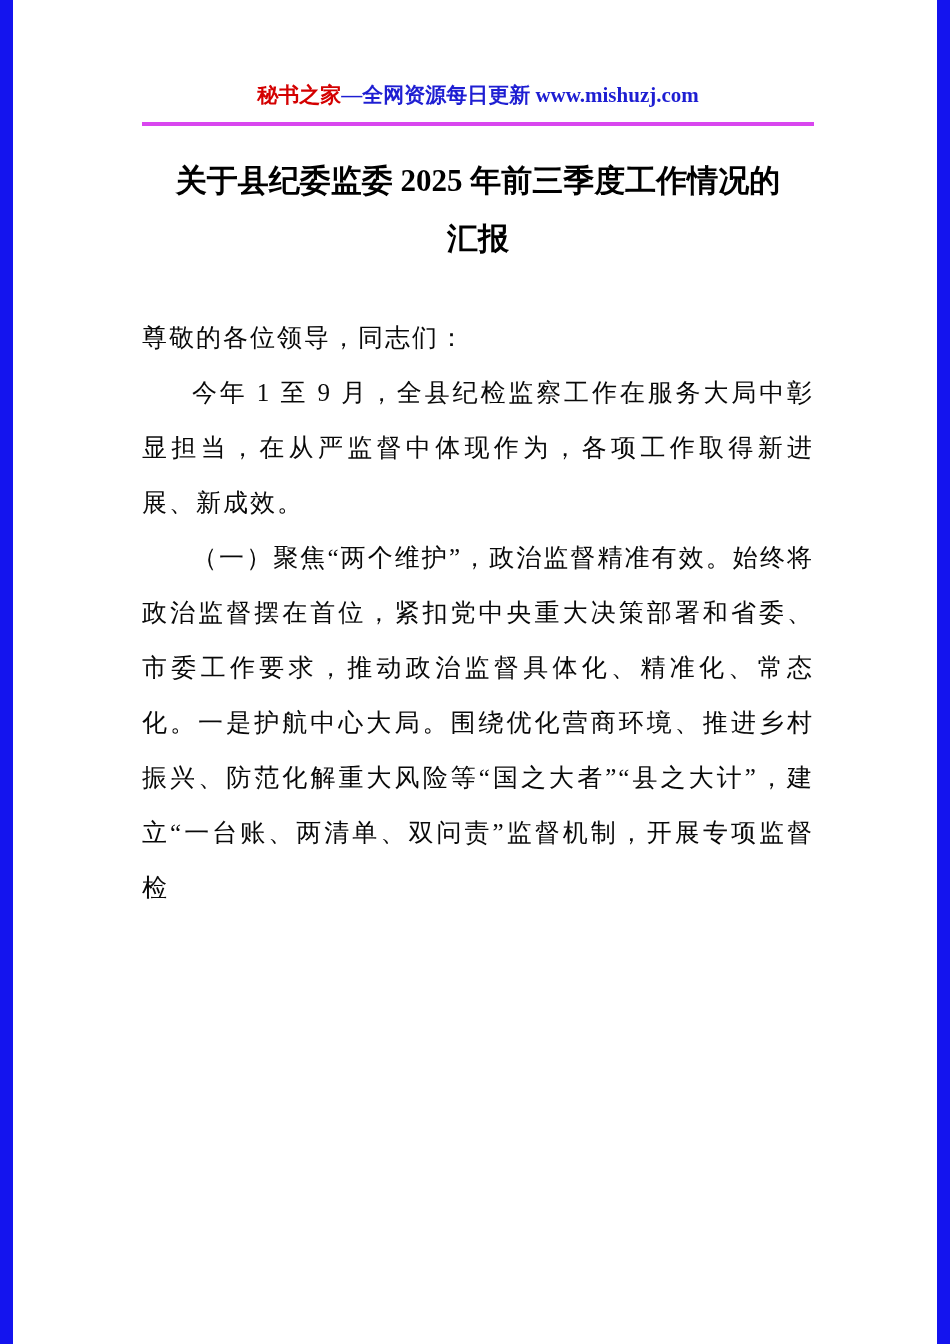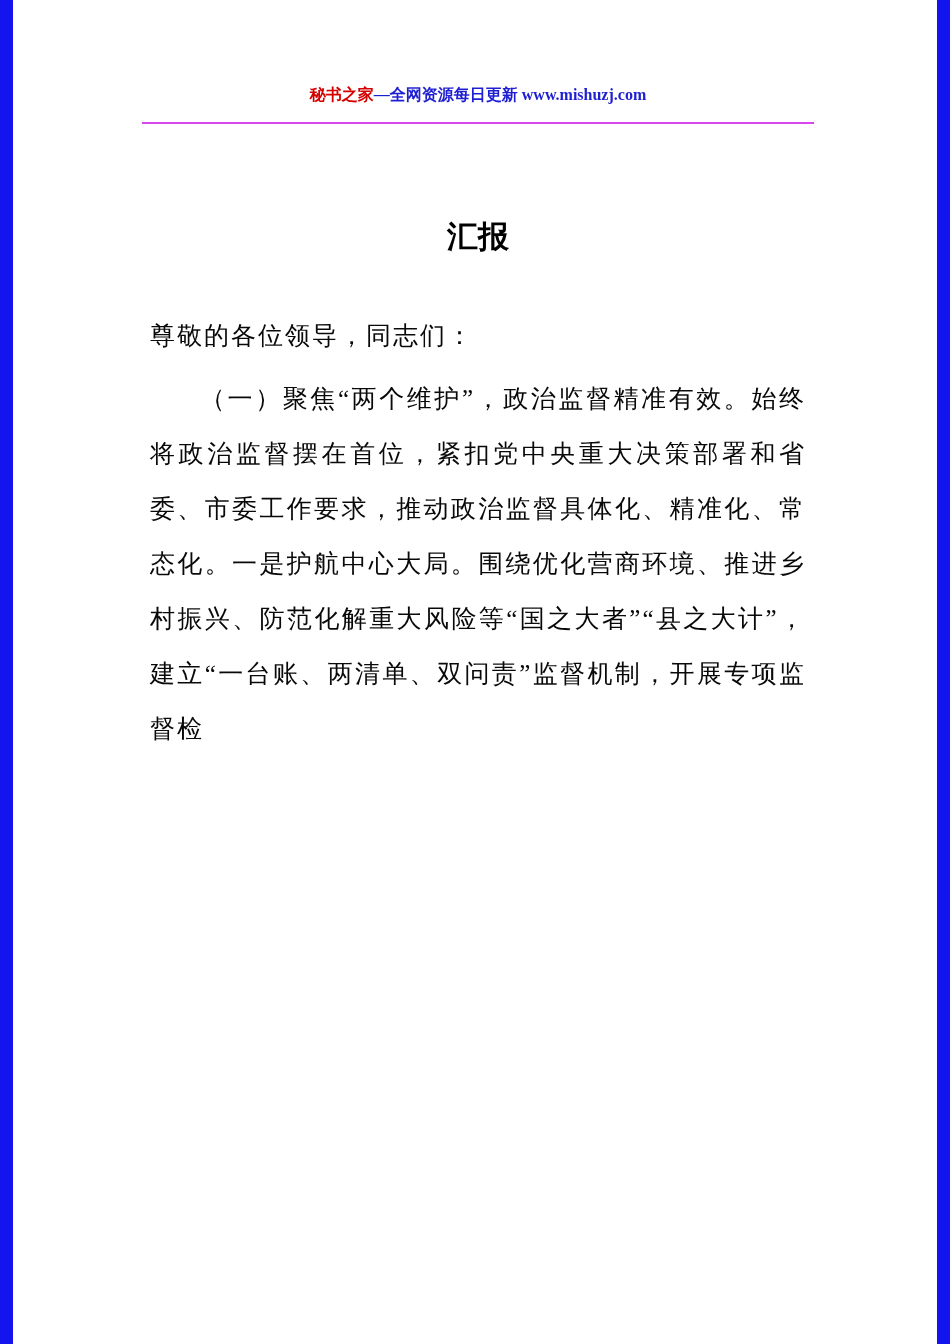--- a/index.html
+++ b/index.html
@@ -22,24 +22,24 @@
   .edge.left  { left: 0; }
   .edge.right { right: 0; }
 
   .content {
     padding: 82px 136px 0 142px; 
   }
 
   .header {
     text-align: center;
     font-weight: bold;
-    font-size: 16px;
+    font-size: 21px;
     line-height: 26px;
     padding-bottom: 14px;
-    border-bottom: 2px solid #d946ef;
+    border-bottom: 4px solid #d946ef;
     white-space: nowrap;
   }
   .header .brand   { color: #d40000; }
   .header .tagline { color: #1e1ed2; }
   .header .url     { color: #1e1ed2; }
 
   .doc-title {
     margin: 26px 0 0 0;
     text-align: center;
     font-size: 31px;
@@ -50,42 +50,43 @@
 
   .body-text {
     margin-top: 42px;
     font-size: 25px;
     line-height: 55px;
     letter-spacing: 2px;
     text-align: justify;
     color: #090909;
   }
   .body-text p {
-    margin: 8px;
+    margin: 0;
     padding: 0;
   }
   .body-text p.indent {
     text-indent: 2em;
   }
 </style>
 </head>
 <body>
 
 <div class="edge left"></div>
 <div class="edge right"></div>
 
 <div class="content">
 
   <div class="header">
     <span class="brand">秘书之家</span><span class="tagline">—全网资源每日更新 </span><span class="url">www.mishuzj.com</span>
   </div>
 
   <h1 class="doc-title">
-    <br>
+    <span>关于县纪委监委 2025 年前三季度工作情况的</span><br>
     <span>汇报</span>
   </h1>
 
   <div class="body-text">
     <p>尊敬的各位领导，同志们：</p>
+    <p class="indent">今年 1 至 9 月，全县纪检监察工作在服务大局中彰显担当，在从严监督中体现作为，各项工作取得新进展、新成效。</p>
     <p class="indent">（一）聚焦“两个维护”，政治监督精准有效。始终将政治监督摆在首位，紧扣党中央重大决策部署和省委、市委工作要求，推动政治监督具体化、精准化、常态化。一是护航中心大局。围绕优化营商环境、推进乡村振兴、防范化解重大风险等“国之大者”“县之大计”，建立“一台账、两清单、双问责”监督机制，开展专项监督检</p>
   </div>
 
 </div>
 
 </body></html>

